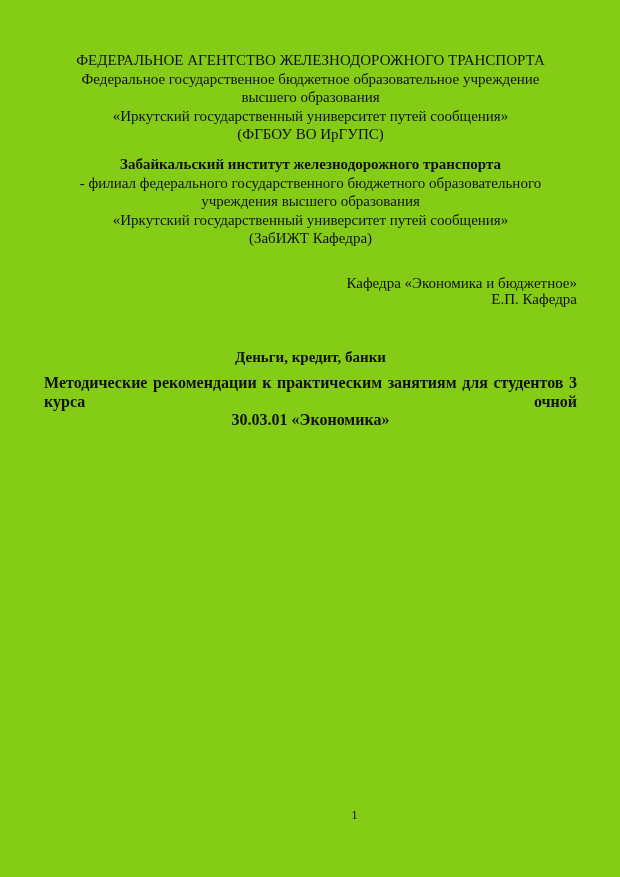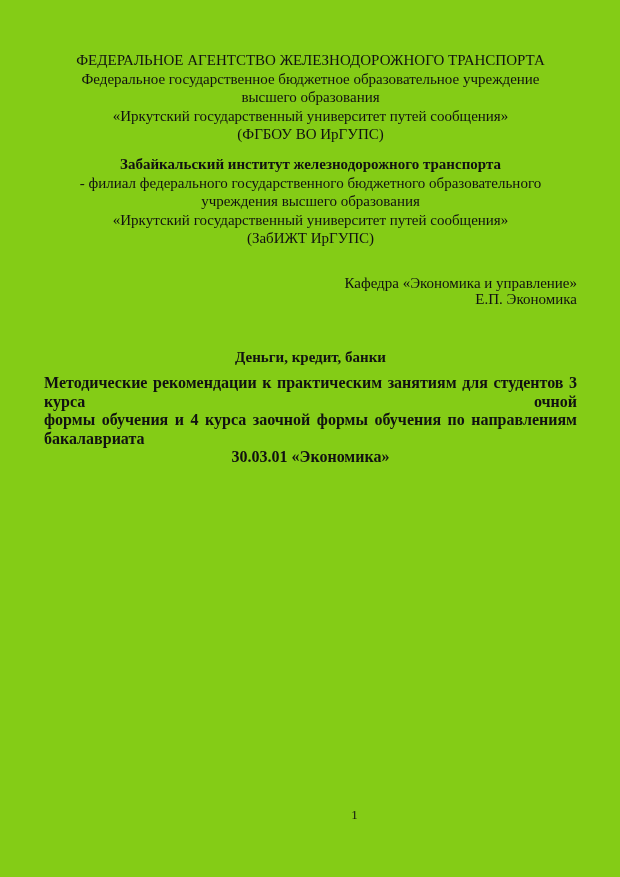--- a/index.html
+++ b/index.html
@@ -81,35 +81,34 @@
     <div class="line">высшего образования</div>
     <div class="line">«Иркутский государственный университет путей сообщения»</div>
     <div class="line">(ФГБОУ ВО ИрГУПС)</div>
   </div>
 
   <div class="block center" id="institute-block">
     <div class="line bold">Забайкальский институт железнодорожного транспорта</div>
     <div class="line">- филиал федерального государственного бюджетного образовательного</div>
     <div class="line">учреждения высшего образования</div>
     <div class="line">«Иркутский государственный университет путей сообщения»</div>
-    <div class="line">(ЗабИЖТ ИрГУПС)</div>
+    <div class="line">(ЗабИЖТ Кафедра)</div>
   </div>
 
   <div class="block right" id="department-block">
-    <div class="line">Кафедра «Экономика и управление»</div>
-    <div class="line">Е.П. Экономика</div>
+    <div class="line">Кафедра «Экономика и бюджетное»</div>
+    <div class="line">Е.П. Кафедра</div>
   </div>
 
   <div class="block center" id="subject-block">
     <div class="line bold">Деньги, кредит, банки</div>
   </div>
 
   <div class="block bold" id="description-block">
     <div class="line justify-line">Методические рекомендации к практическим занятиям для студентов 3 курса очной</div>
-    <div class="line justify-line">формы обучения и 4 курса заочной формы обучения по направлениям бакалавриата</div>
     <div class="line center-line">30.03.01 «Экономика»</div>
   </div>
 
   <div class="block center" id="imprint-block">
   </div>
 
   <div id="page-number">1</div>
 
 </div>
 

